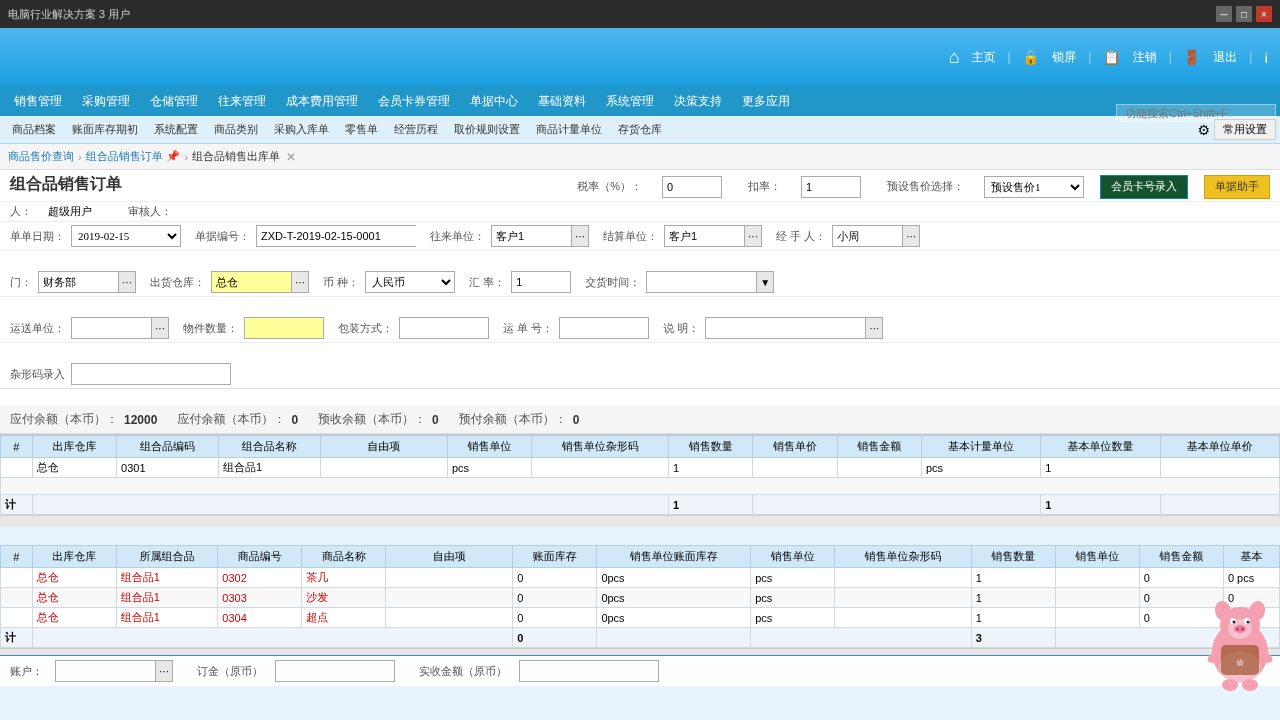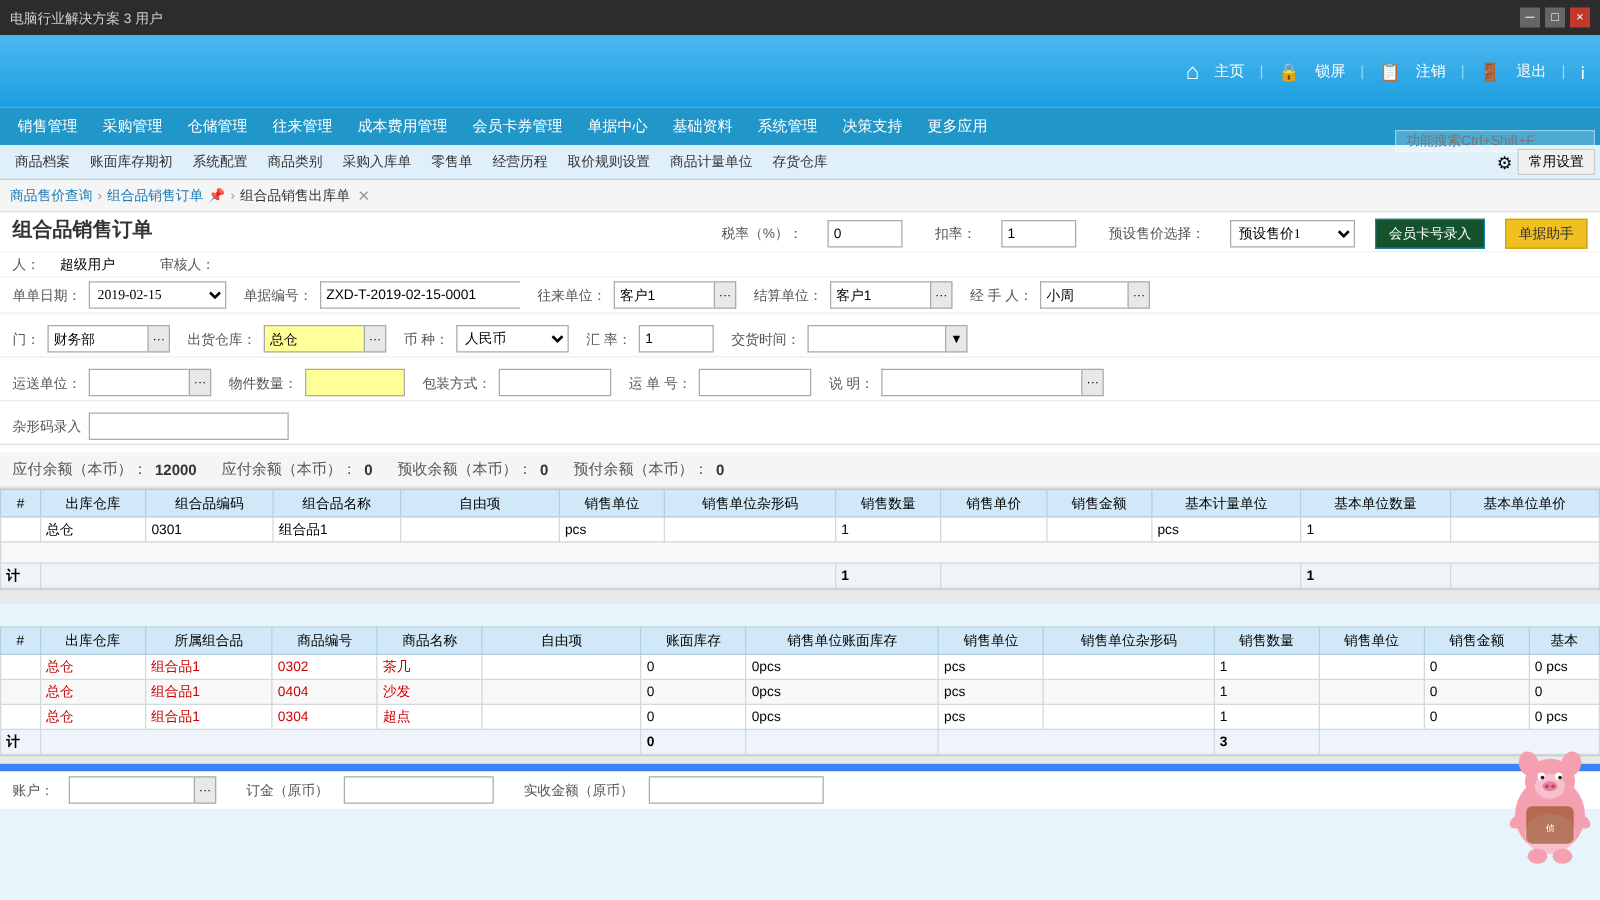--- a/index.html
+++ b/index.html
@@ -27,21 +27,21 @@
     .sub-nav-right { margin-left: auto; display: flex; align-items: center; gap: 4px; }
     .settings-btn { background: #f0f0f0; border: 1px solid #ccc; padding: 2px 8px; cursor: pointer; font-size: 11px; }
 
     
     .breadcrumb { background: #f5f5f5; height: 26px; display: flex; align-items: center; padding: 0 8px; border-bottom: 1px solid #ddd; gap: 4px; }
     .breadcrumb-item { color: #1a7ab5; font-size: 11px; cursor: pointer; }
     .breadcrumb-sep { color: #999; font-size: 11px; }
     .breadcrumb-current { color: #333; font-size: 11px; }
     .breadcrumb-close { color: #999; cursor: pointer; margin-left: 2px; }
     .page-title { font-size: 16px; font-weight: bold; color: #333; margin-bottom: 4px; }
-    .form-row { display: flex; align-items: center; gap: 6px; margin-bottom: 6px; flex-wrap: wrap; }
+    .form-row { display: flex; align-items: center; gap: 6px; margin-bottom: 17px; flex-wrap: wrap; }
     .form-label { color: #555; white-space: nowrap; font-size: 11px; min-width: fit-content; }
     .form-input { border: 1px solid #aaa; padding: 2px 4px; font-size: 11px; height: 22px; background: white; }
     .form-input.yellow { background: #ffff99; }
     .form-input-sm { width: 60px; }
     .form-select { border: 1px solid #aaa; padding: 1px 2px; font-size: 11px; height: 22px; background: white; font-family: Liberation Serif, serif; }
     .input-with-btn { display: flex; align-items: center; }
     .input-with-btn input { border-right: none; }
     .input-with-btn .btn-dots { border: 1px solid #aaa; background: #e8e8e8; padding: 1px 3px; cursor: pointer; height: 22px; font-size: 10px; }
 
     
@@ -73,21 +73,21 @@
 
     .page-content { height: calc(720px - 28px - 58px - 30px - 28px - 26px); overflow: hidden; display: flex; flex-direction: column; }
 
     .top-form-section { background: white; border-bottom: 1px solid #ccc; flex-shrink: 0; }
 
     .tables-section { flex: 1; overflow: hidden; display: flex; flex-direction: column; }
 
     .upper-table-wrap { flex: 1; overflow: hidden; }
     .lower-table-wrap { flex: 1; overflow: hidden; }
 
-    .order-bottom { background: white; border-top: 6px solid #3b82f6; padding: 4px 10px; display: flex; align-items: center; gap: 12px; flex-shrink: 0; }
+    .order-bottom { background: white; border-top: 1px solid #3b82f6; padding: 4px 10px; display: flex; align-items: center; gap: 12px; flex-shrink: 0; }
   </style>
 </head>
 <body>
 
 <div class="title-bar">
   <span class="title-bar-left">电脑行业解决方案 3 用户</span>
   <div class="title-bar-right">
     <button class="title-btn">─</button>
     <button class="title-btn">□</button>
     <button class="title-btn" style="background:#c0392b;">×</button>
@@ -366,21 +366,21 @@
             <td></td>
             <td>1</td>
             <td></td>
             <td>0</td>
             <td>0 pcs</td>
           </tr>
           <tr style="background:#fff0f0;">
             <td></td>
             <td class="cell-red">总仓</td>
             <td class="cell-red">组合品1</td>
-            <td class="cell-red">0404</td>
+            <td class="cell-red">0303</td>
             <td class="cell-red">沙发</td>
             <td></td>
             <td>0</td>
             <td>0pcs</td>
             <td>pcs</td>
             <td></td>
             <td>1</td>
             <td></td>
             <td>0</td>
             <td>0</td>

